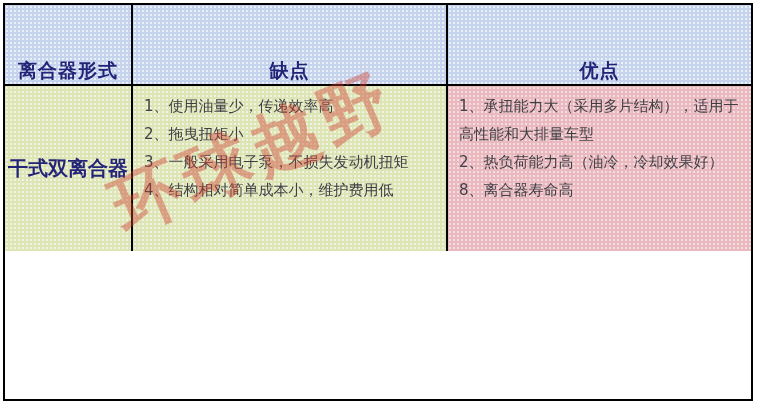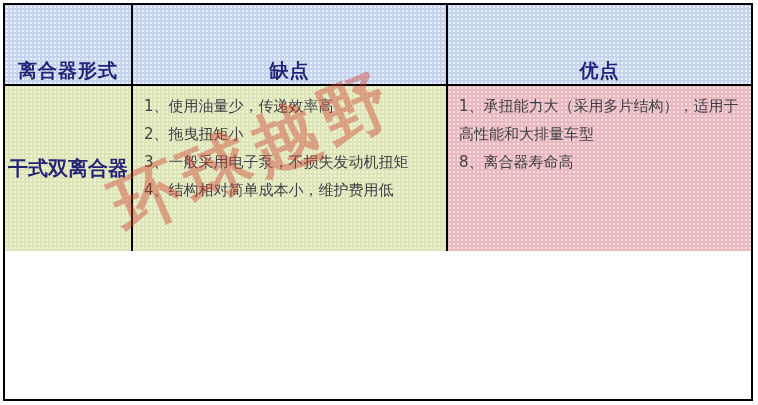--- a/index.html
+++ b/index.html
@@ -73,18 +73,19 @@
   </div>
   <div class="cell bg-green body-cell c2 r2">
     <div>1、使用油量少，传递效率高</div>
     <div>2、拖曳扭矩小</div>
     <div>3、一般采用电子泵，不损失发动机扭矩</div>
     <div>4、结构相对简单成本小，维护费用低</div>
   </div>
 
   <div class="cell bg-pink body-cell c2 r3">
     <div>1、承扭能力大（采用多片结构），适用于高性能和大排量车型</div>
+    <div>2、热负荷能力高（油冷，冷却效果好）</div>
     <div>8、离合器寿命高</div>
   </div>
 
 </div>
 
 <div class="watermark">环球越野</div>
 
 </body></html>

